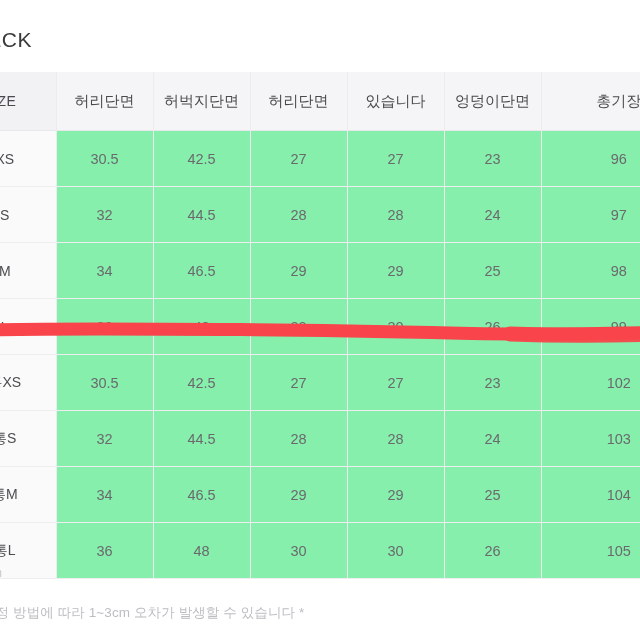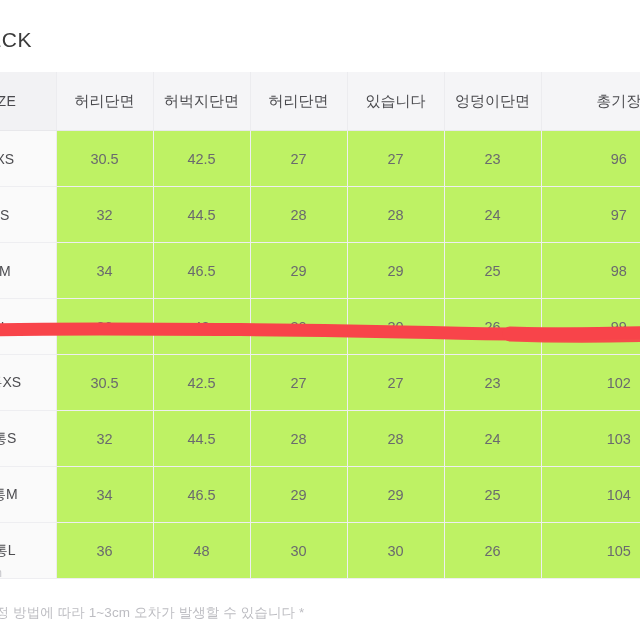--- a/index.html
+++ b/index.html
@@ -79,21 +79,21 @@
   table.size-table thead th.col-size {
     background: #f2f2f4;
     font-size: 14px;
     letter-spacing: 0.4px;
   }
 
   table.size-table tbody td {
     height: 53px;
     font-size: 14.5px;
     color: #6a6a6e;
-    background: #bef264;
+    background: #86efac;
   }
   table.size-table tbody td.col-size {
     background: #fafafa;
     color: #4d4d51;
     font-size: 14px;
     border-right: 1px solid #ececef;
   }
   table.size-table tbody tr:last-child td {
     border-bottom: 1px solid #eeeef1;
   }

